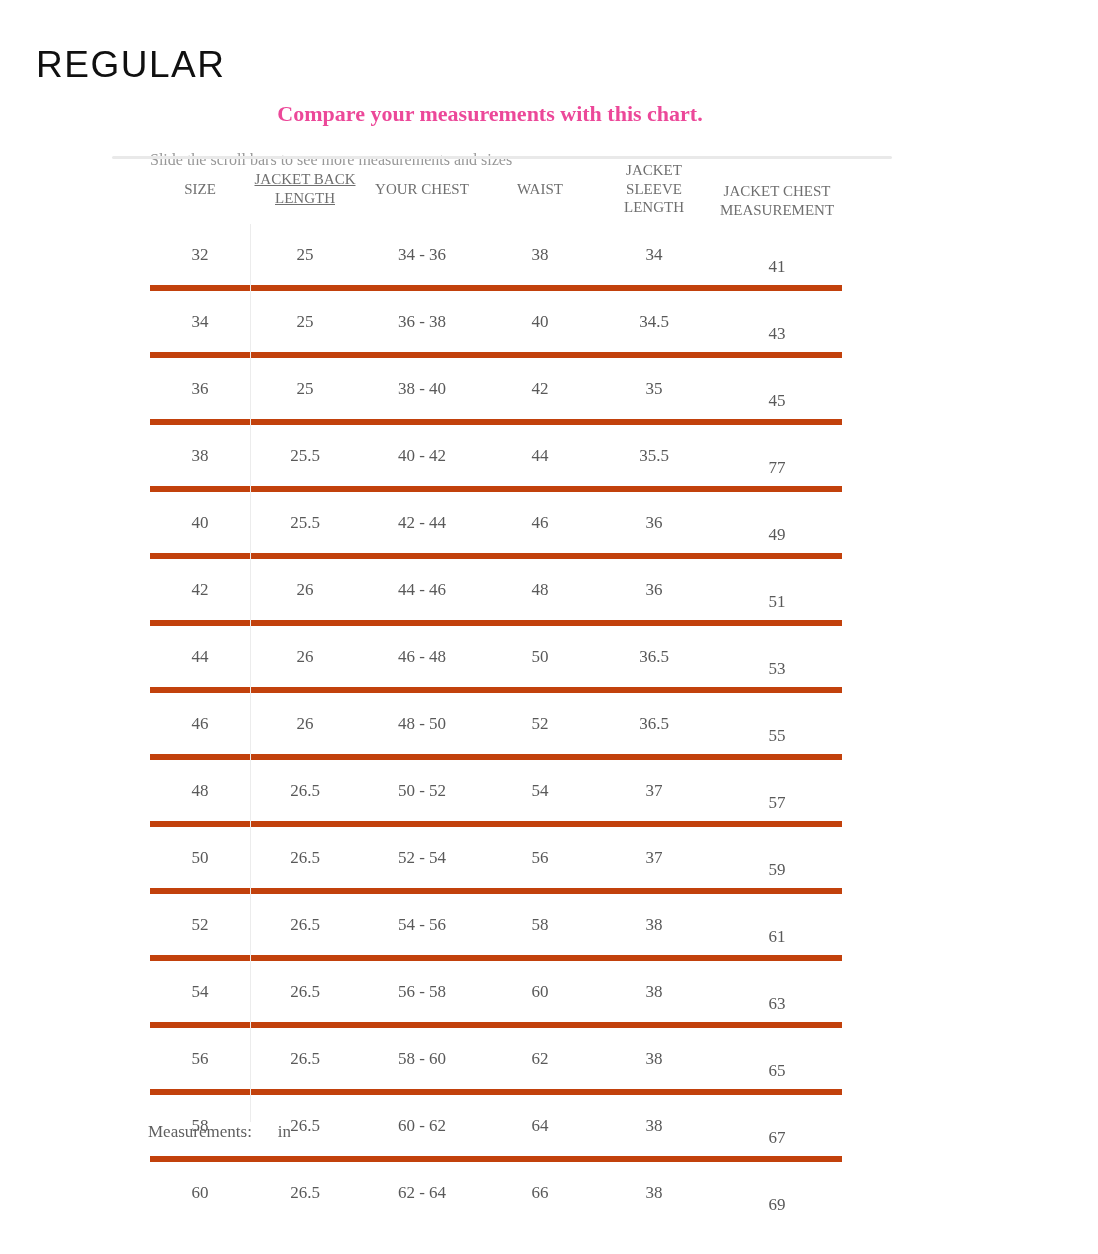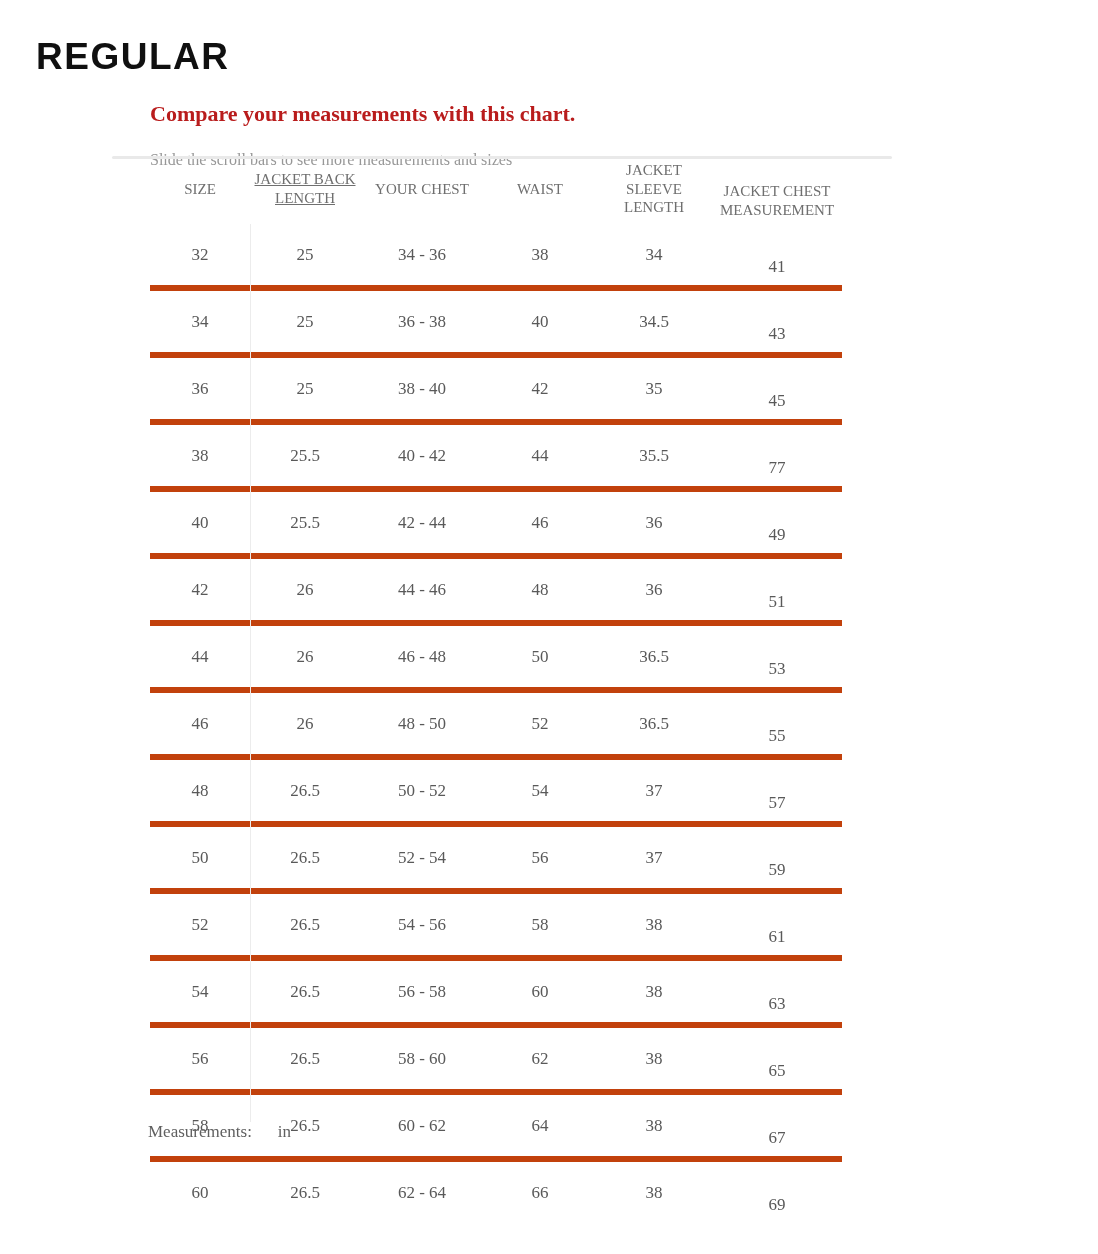--- a/index.html
+++ b/index.html
@@ -13,37 +13,38 @@
     height: 1254px;
     background: #ffffff;
     overflow: hidden;
     font-family: "Liberation Serif", serif;
   }
 
   
   .section-label {
     position: absolute;
     left: 36px;
-    top: 36px;
+    top: 44px;
     font-family: "Liberation Sans", sans-serif;
     font-size: 37px;
-    font-weight: 700;
+    font-weight: 400;
     letter-spacing: 1.5px;
     color: #101010;
   }
 
   
   .chart-title {
     position: absolute;
     left: 150px;
     top: 101px;
     width: 680px;
+    text-align: center;
     font-size: 22px;
     font-weight: 700;
-    color: #b91c1c;
+    color: #ec4899;
   }
   .chart-subtitle {
     position: absolute;
     left: 150px;
     top: 151px;
     width: 680px;
     text-align: left;
     font-size: 16px;
     color: #979797;
   }

